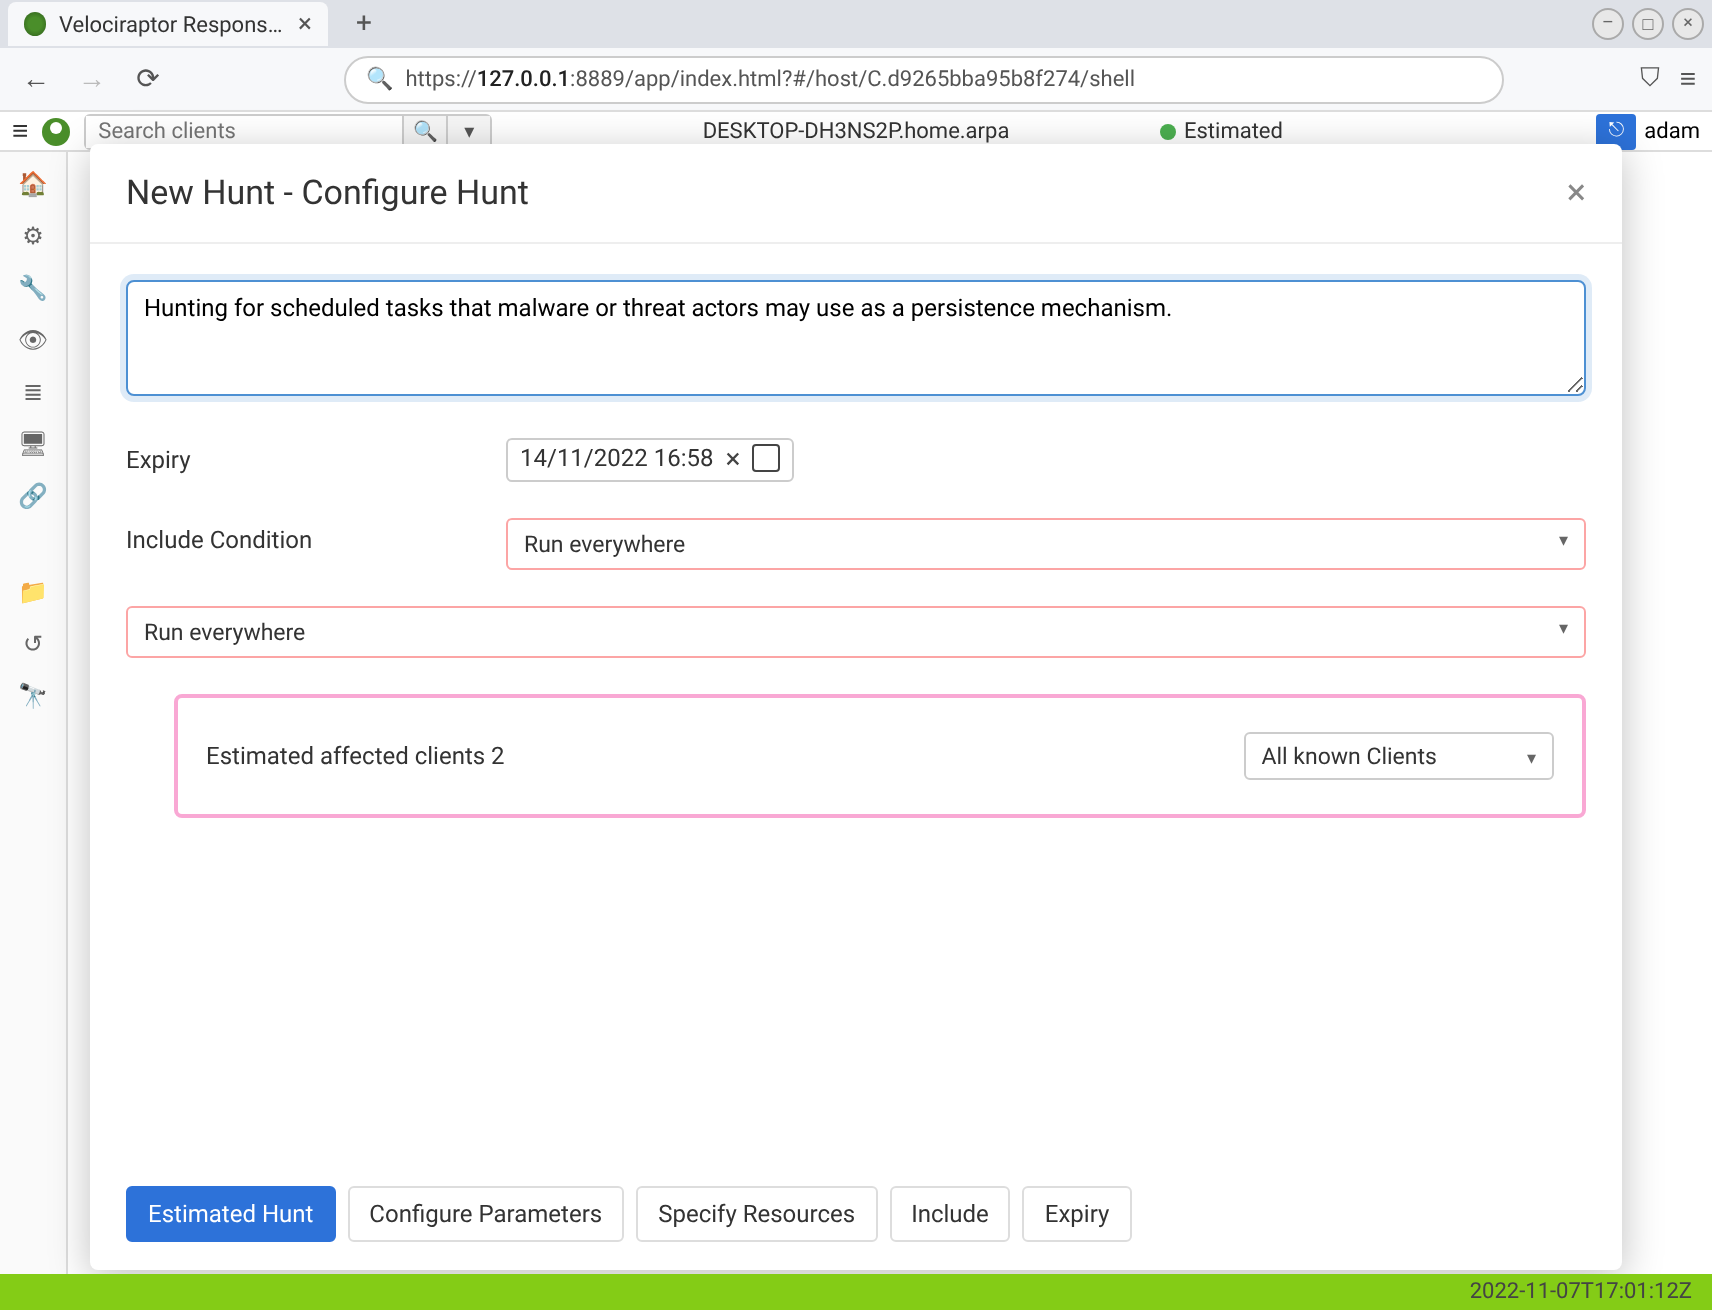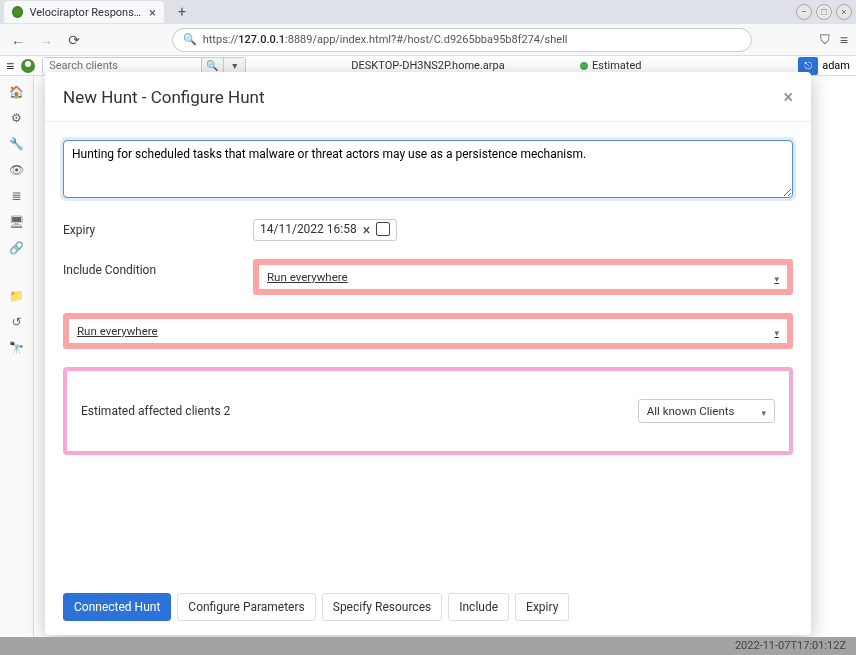--- a/index.html
+++ b/index.html
@@ -318,55 +318,55 @@
     }
     .datetime-cal {
       width: 14px;
       height: 14px;
       border: 1.5px solid #444;
       border-radius: 2px;
       cursor: pointer;
     }
     .select-ctl {
       width: 100%;
-      border: 6px solid #fca5a5;
+      border: 1px solid #fca5a5;
       border-radius: 3px;
       padding: 5px 8px;
       font-size: 11.5px;
       display: flex;
       justify-content: space-between;
-      align-items: flex-end;
-      background: #fff;
-      cursor: pointer;
-      text-decoration: underline;
+      align-items: flex-start;
+      background: #fff;
+      cursor: pointer;
     }
     .select-caret {
       font-size: 9px;
       color: #666;
     }
     .affected-box {
-      border: 4px solid #f9a8d4;
+      border: 2px solid #f9a8d4;
       border-radius: 4px;
-      padding: 28px 14px;
+      padding: 17px 14px;
       display: flex;
       justify-content: space-between;
       align-items: center;
+      margin-left: 24px;
     }
     .affected-text {
       font-size: 12px;
       color: #333;
     }
     .affected-select {
       border: 1px solid #ccc;
       border-radius: 3px;
       padding: 4px 8px;
       font-size: 11.5px;
       display: flex;
       align-items: flex-end;
-      gap: 27px;
+      gap: 45px;
       background: #fff;
       cursor: pointer;
     }
     
     .modal-footer {
       padding: 12px 18px 14px;
       display: flex;
       gap: 6px;
     }
     .footer-tab {
@@ -385,21 +385,21 @@
     }
     .footer-tab.highlight {
       color: #2d72d9;
     }
     
     .timestamp-bar {
       position: absolute;
       bottom: 0;
       right: 0;
       height: 18px;
-      background: #a3a3a3;
+      background: #84cc16;
       padding: 2px 10px;
       font-size: 11px;
       color: #444;
       width: 100%;
       text-align: right;
     }
     .behind-content {
       position: absolute;
       left: 34px;
       right: 0;
@@ -519,21 +519,21 @@
     </div>
     <div class="affected-box">
       <span class="affected-text">Estimated affected clients 2</span>
       <div class="affected-select">
         <span>All known Clients</span>
         <span class="select-caret">▾</span>
       </div>
     </div>
   </div>
   <div class="modal-footer">
-    <div class="footer-tab active">Connected Hunt</div>
+    <div class="footer-tab active">Estimated Hunt</div>
     <div class="footer-tab">Configure Parameters</div>
     <div class="footer-tab">Specify Resources</div>
     <div class="footer-tab">Include</div>
     <div class="footer-tab">Expiry</div>
   </div>
 </div>
 
 <div class="timestamp-bar">2022-11-07T17:01:12Z</div>
 
 </body></html>

